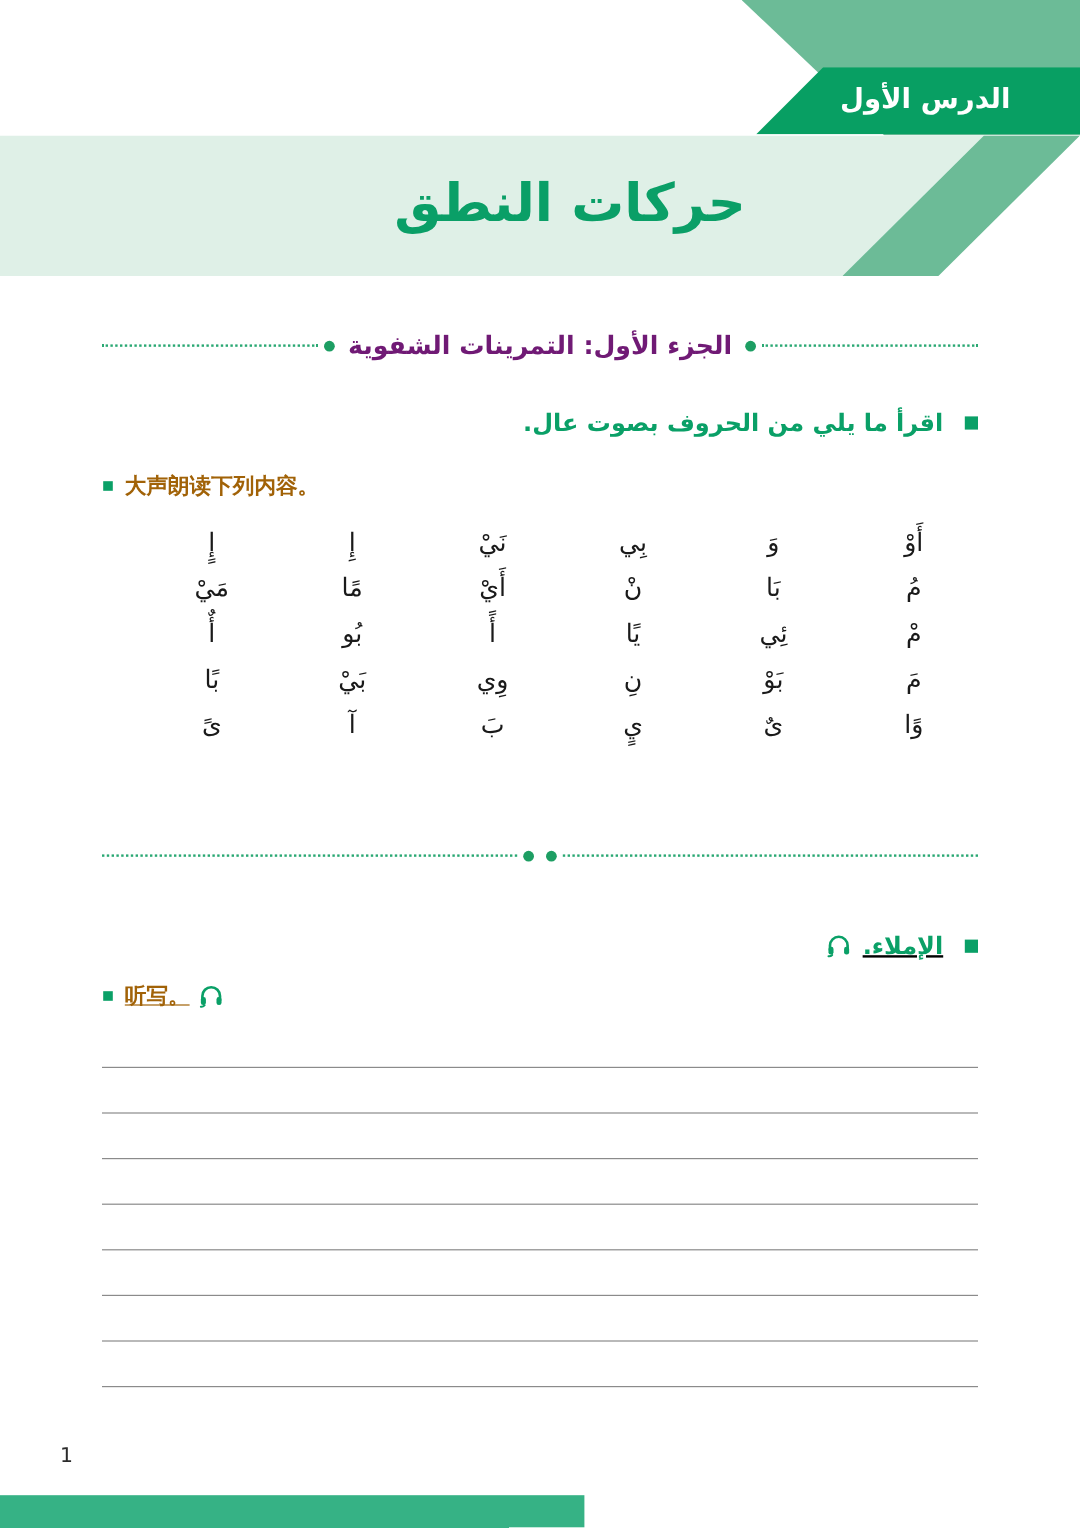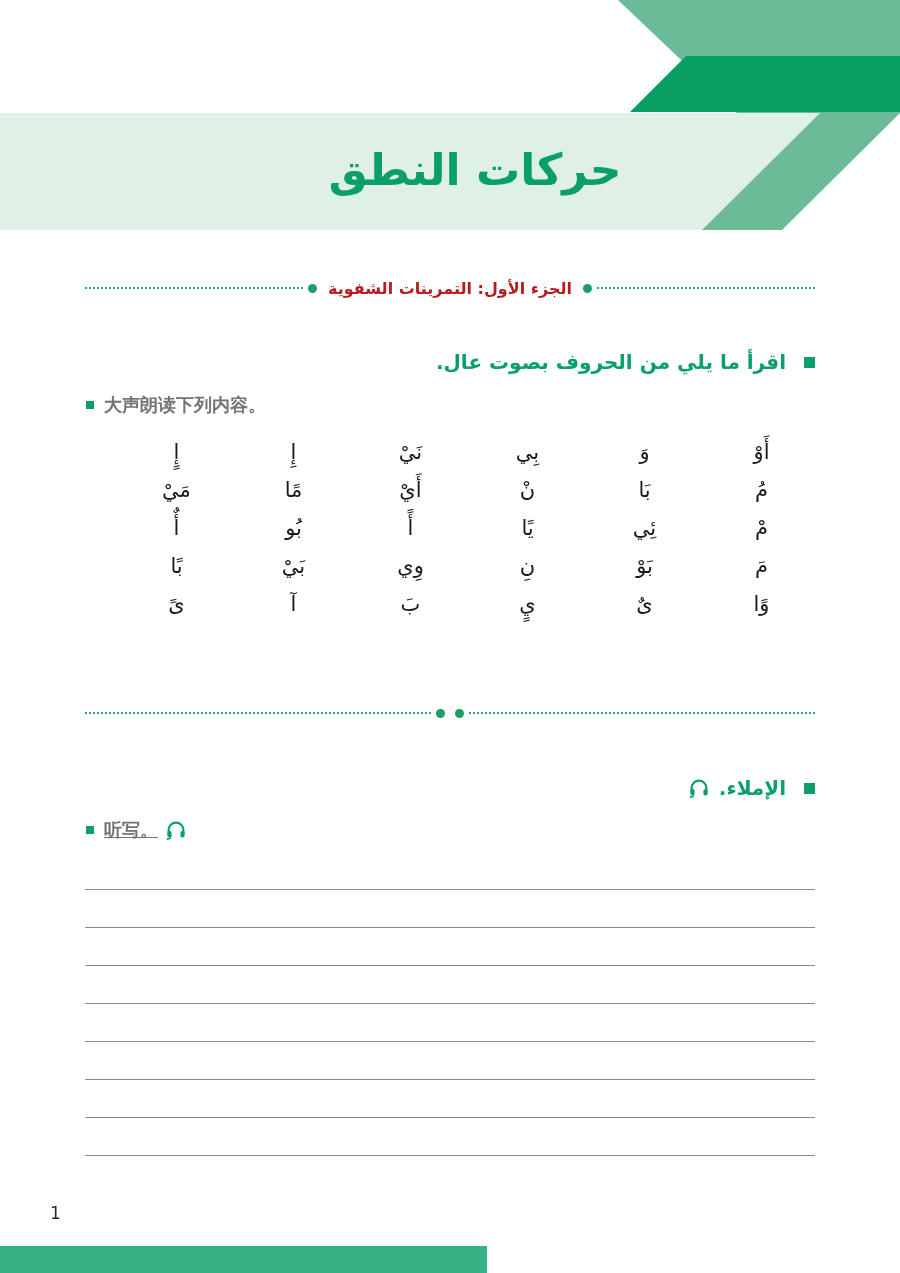--- a/index.html
+++ b/index.html
@@ -43,39 +43,39 @@
   }
 
   
   .section-heading {
     position:absolute; left:85px; width:730px; height:28px;
     display:flex; align-items:center;
   }
   .dotline { flex:1; height:0; border-top:2px dotted #2aa873; }
   .hdot { width:9px; height:9px; border-radius:50%; background:#1d9e63; margin:0 5px; flex:none; }
   .heading-text {
-    font-size:16px; font-weight:bold; color:#b91c1c;
+    font-size:21px; font-weight:bold; color:#701a75;
     white-space:nowrap; padding:0 6px; direction:rtl;
   }
   #heading1 { top:274px; }
   #heading2 { top:699px; }
 
   
   .instr-ar {
     position:absolute; left:85px; width:730px;
     display:flex; justify-content:flex-end; align-items:center;
   }
-  #instr-ar1 { top:350px;text-align:center; }
-  #instr-ar2 { top:776px; }
+  #instr-ar1 { top:340px;text-align:center; }
+  #instr-ar2 { top:776px;text-decoration:underline; }
   .instr-ar .atext { color:#0aa067; font-size:20px; font-weight:bold; direction:rtl; }
   .sq-bullet { width:11px; height:11px; background:#0aa067; flex:none; margin-left:18px; }
   .instr-zh {
     position:absolute; left:86px;
     display:flex; align-items:center;
-    color:#737373; font-size:18px; font-weight:bold;
+    color:#a16207; font-size:18px; font-weight:bold;
   }
   #instr-zh1 { top:393px; }
   #instr-zh2 { top:818px;text-decoration:underline; }
   .sq-bullet-sm { width:8px; height:8px; background:#0aa067; flex:none; margin-right:10px; }
   .hp-icon { width:24px; height:22px; flex:none; }
   #instr-ar2 .hp-icon { margin-right:8px; }
   #instr-zh2 .hp-icon { margin-left:6px; }
 
   
   .letter-grid {
@@ -95,20 +95,21 @@
   
   .pagenum { position:absolute; left:50px; top:1203px; font-size:17px; color:#2b2b2b; }
   .bottom-bar { position:absolute; left:0; top:1246px; width:487px; height:27px; background:#36b285; }
 </style>
 </head>
 <body>
 
 <div class="hdr">
   <div class="sage-top"></div>
   <div class="banner-dark"></div>
+  <div class="banner-text">الدرس الأول</div>
   <div class="pale-band"></div>
   <div class="sage-stripe"></div>
   <div class="page-title">حركات النطق</div>
 </div>
 
 <div class="section-heading" id="heading1">
   <div class="dotline"></div>
   <div class="hdot"></div>
   <div class="heading-text">الجزء الأول: التمرينات الشفوية</div>
   <div class="hdot"></div>

